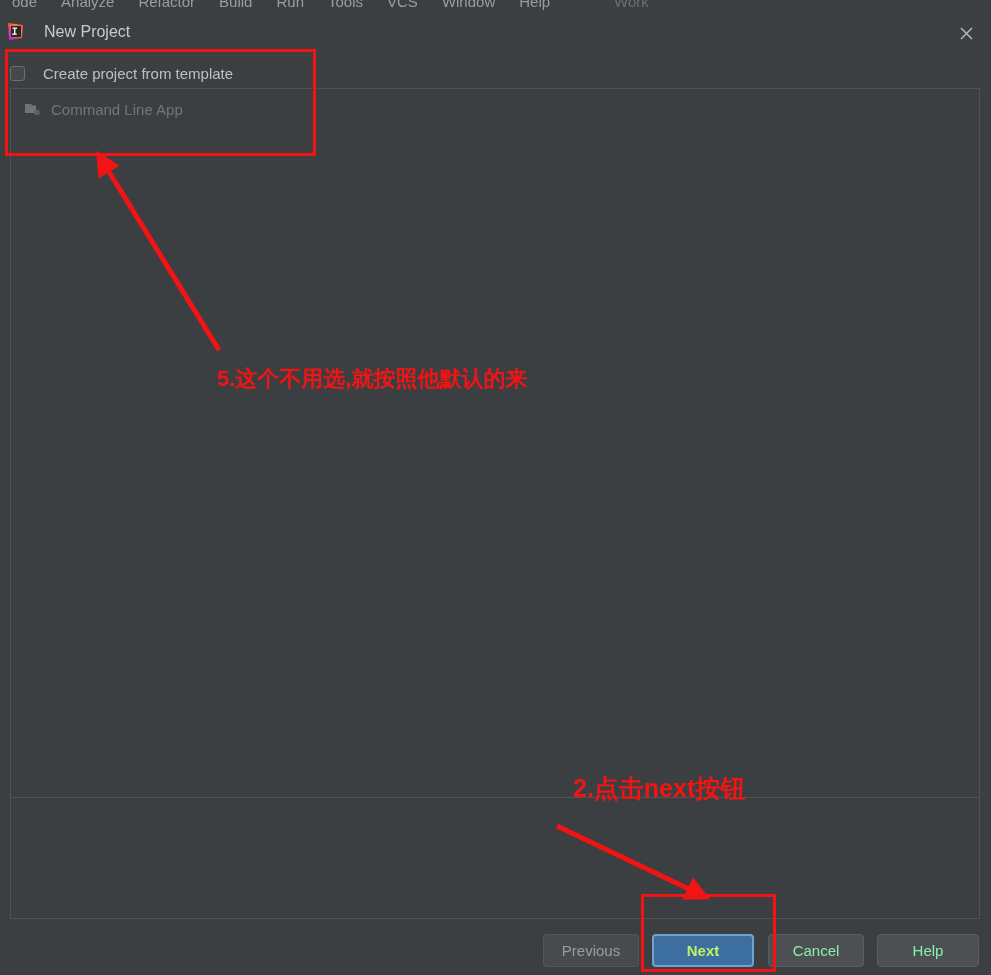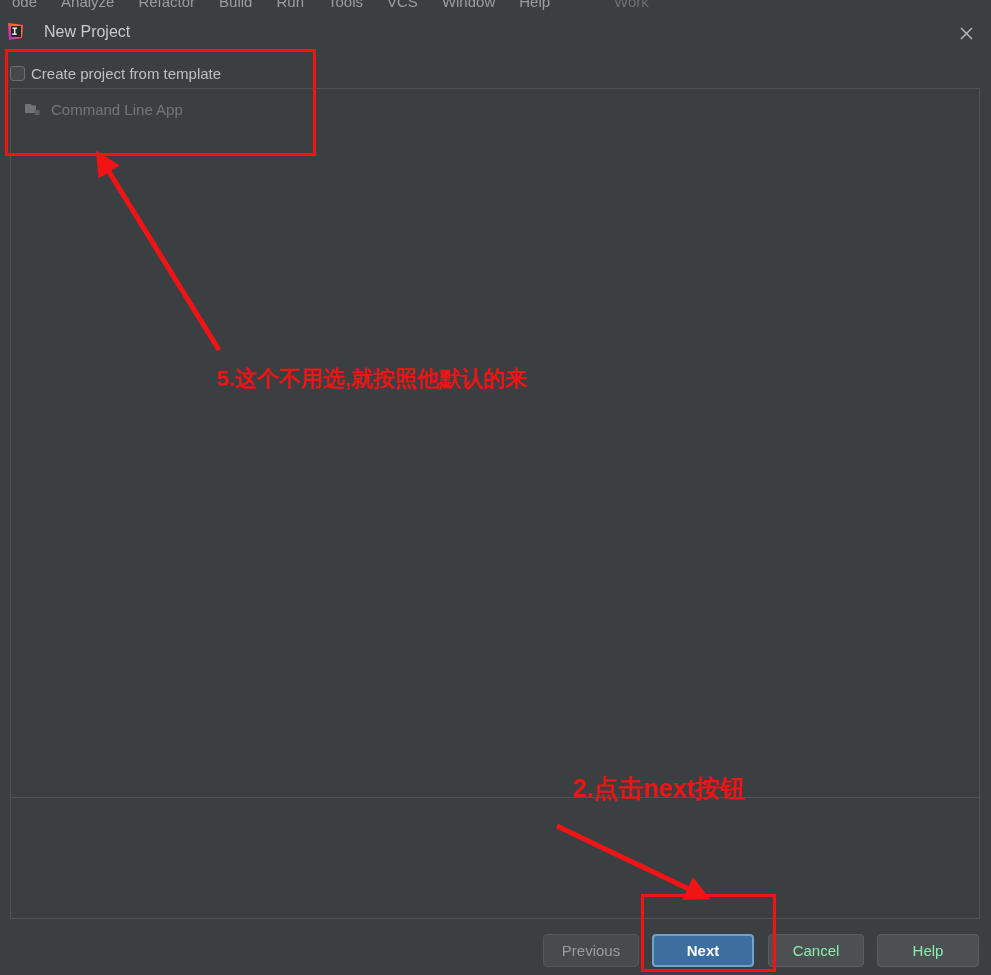--- a/index.html
+++ b/index.html
@@ -90,21 +90,21 @@
   }
   .checkbox {
     width: 15px; height: 15px;
     border: 1px solid #6b6f71;
     border-radius: 3px;
     background: #45494a;
     box-sizing: border-box;
     flex: 0 0 auto;
   }
   #template-label {
-    margin-left: 6px;
+    margin-left: 18px;
     font-size: 15px;
     color: #bdc0c2;
   }
 
   
   #template-list {
     position: absolute;
     left: 10px; top: 38px;
     width: 970px; height: 742px;
     border: 1px solid #4f5355;
@@ -160,21 +160,21 @@
     color: #86efac;
   }
   .btn.disabled {
     background: #484b4d;
     border: 1px solid #55585a;
     color: #9a9da0;
   }
   .btn.primary {
     background: #3c6e9f;
     border: 2px solid #6fa3cc;
-    color: #ffffff;
+    color: #bef264;
     font-weight: bold;
   }
   #btn-previous { left: 543px; width: 96px; }
   #btn-next     { left: 652px; width: 102px; }
   #btn-cancel   { left: 768px; width: 96px; }
   #btn-help     { left: 877px; width: 102px; }
 
   
   .ann-rect {
     position: absolute;

